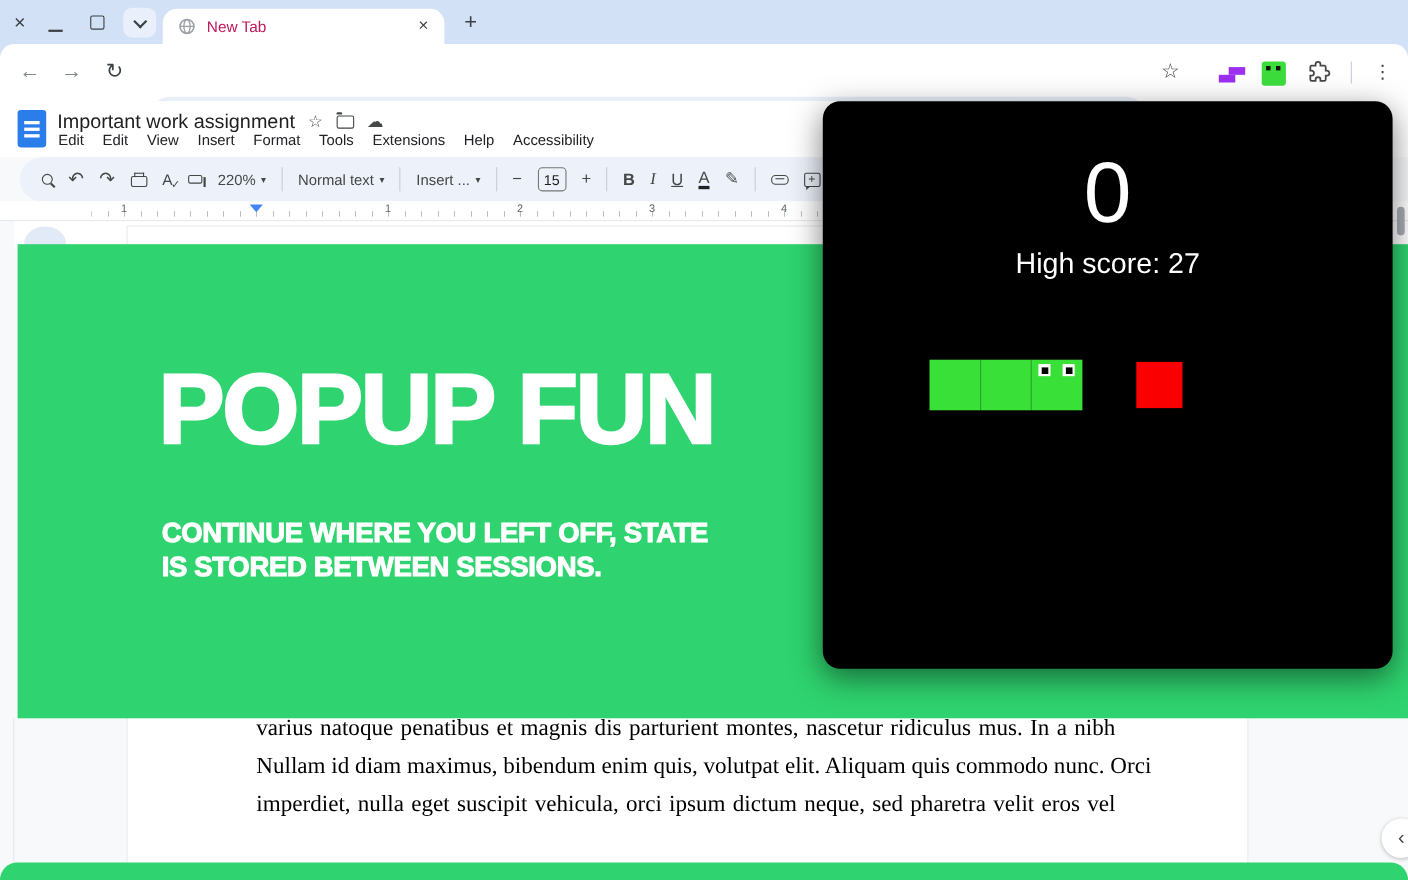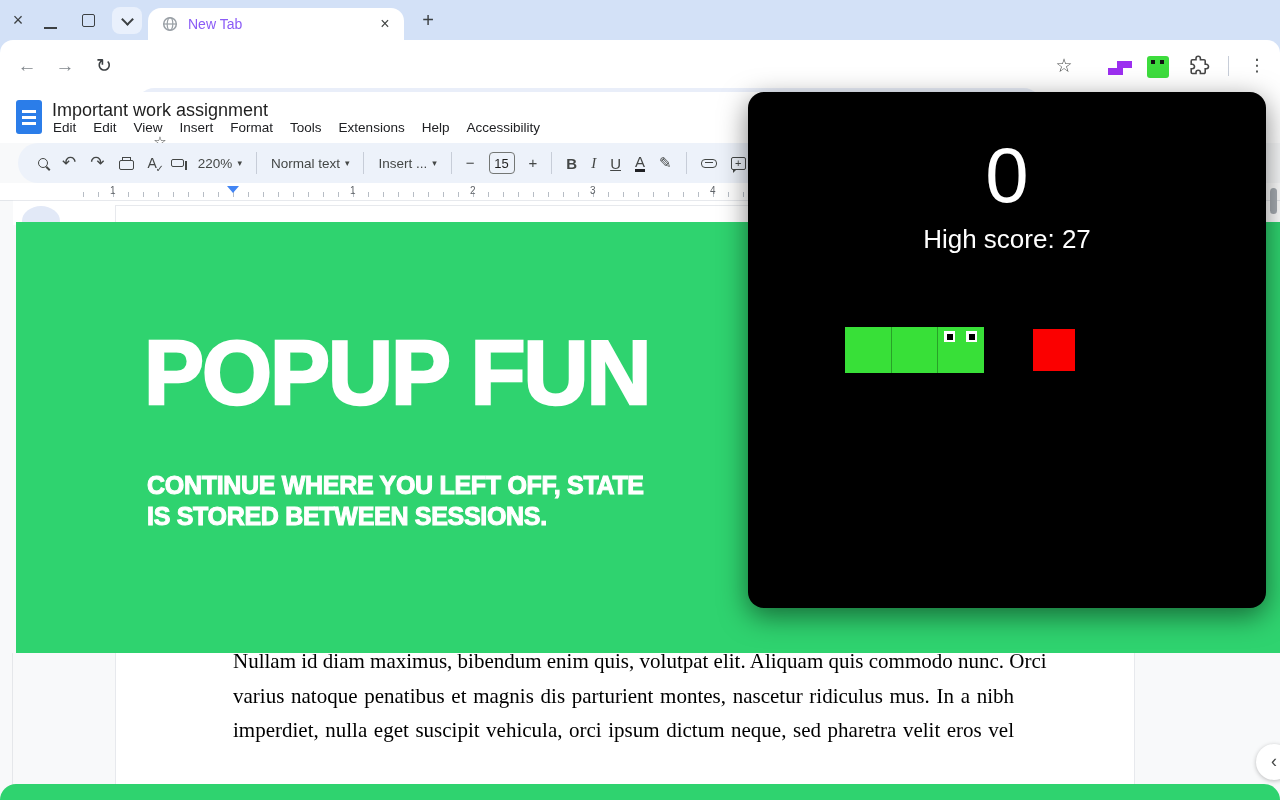--- a/index.html
+++ b/index.html
@@ -8,21 +8,21 @@
   .abs{position:absolute;}
 
   
   .titlebar{left:0;top:0;width:1280px;height:40px;background:var(--chrome_bar);}
   .winbtn{color:#3c4043;font-size:18px;line-height:40px;text-align:center;width:24px;cursor:default;}
   .min-bar{left:44px;top:27px;width:13px;height:2px;background:#3c4043;}
   .max-box{left:82px;top:14px;width:11px;height:11px;border:1.8px solid #3c4043;border-radius:2px;}
   .chev-pill{left:112px;top:7px;width:30px;height:27px;background:#e9f0fc;border-radius:8px;}
   .chev-down{left:11px;top:8px;width:7px;height:7px;border-right:2px solid #3c4043;border-bottom:2px solid #3c4043;transform:rotate(45deg);}
   .tab{left:148px;top:8px;width:256px;height:32px;background:#fff;border-radius:13px 13px 0 0;}
-  .tab-title{left:40px;top:0;line-height:32px;font-size:14px;color:#8b5cf6;}
+  .tab-title{left:40px;top:0;line-height:32px;font-size:14px;color:#be185d;}
   .tab-close{right:10px;top:0;line-height:32px;font-size:16px;color:#444746;width:18px;text-align:center;}
   .newtab-btn{left:414px;top:0;width:28px;line-height:40px;text-align:center;font-size:20px;color:#3c4043;}
 
   
   .navrow{left:0;top:40px;width:1280px;height:52px;background:#fff;border-radius:13px 13px 0 0;}
   .navico{font-size:19px;color:#80868b;top:0;line-height:52px;width:26px;text-align:center;}
   .reload{color:#3c4043;}
   .omnibox{left:136px;top:48px;width:906px;height:37px;background:var(--omnibox_bg);border-radius:19px;display:flex;align-items:center;}
   .mag{width:9px;height:9px;border:2px solid #5f6368;border-radius:50%;margin-left:17px;position:relative;flex:none;}
   .mag::after{content:'';position:absolute;width:2px;height:6px;background:#5f6368;right:-2px;bottom:-5px;transform:rotate(-45deg);}
@@ -37,21 +37,21 @@
   .e1{left:4px;} .e2{left:13px;}
   .puzzle{left:1188px;top:15px;}
   .vsep{left:1228px;top:16px;width:1px;height:20px;background:#c7cdd8;}
   .kebab{left:1246px;top:0;line-height:52px;font-size:17px;color:#444746;width:22px;text-align:center;}
 
   
   .docs{left:0;top:92px;width:1280px;height:708px;background:#f8f9fa;}
   .docs-header{left:0;top:0;width:1280px;height:51px;background:#fff;}
   .doc-icon{left:16px;top:8px;width:26px;height:34px;background:var(--docs_blue);border-radius:3px;}
   .doc-icon i{position:absolute;left:6px;top:10px;width:14px;height:2.5px;background:#fff;box-shadow:0 6px 0 #fff, 0 12px 0 #fff;}
-  .doc-title-row{left:52px;top:8px;height:20px;display:flex;align-items:center;gap:12px;flex-direction:column;}
+  .doc-title-row{left:52px;top:8px;height:20px;display:flex;align-items:center;gap:12px;}
   .doc-title{font-size:18px;color:#1f1f1f;white-space:nowrap;}
   .mini-ico{font-size:15px;color:#444746;}
   .folder{width:14px;height:10px;border:1.6px solid #444746;border-radius:2px;position:relative;margin-top:2px;}
   .folder::before{content:'';position:absolute;left:-1px;top:-4px;width:5px;height:2px;background:#444746;border-radius:1px 1px 0 0;}
   .menus{left:53px;top:28px;display:flex;gap:17px;}
   .menus span{font-size:13.5px;color:#202124;cursor:default;}
 
   .gtoolbar{left:18px;top:51px;width:1244px;height:40px;background:var(--toolbar_pill);border-radius:20px;display:flex;align-items:center;padding-left:20px;box-sizing:border-box;gap:14px;color:#444746;}
   .ti{font-size:17px;line-height:40px;color:#444746;}
   .tsep{width:1px;height:22px;background:#c7cdd8;}
@@ -234,22 +234,22 @@
       <span class="abs rlabel" style="left:710px;">4</span>
       <div class="abs indent-marker"></div>
     </div>
     <div class="abs pagetop">
       <div class="abs avatar-circ"></div>
     </div>
 
     <div class="abs page"></div>
     <div class="abs gutterline"></div>
     <div class="abs doctext">
+      <div class="docline">varius natoque penatibus et magnis dis parturient montes, nascetur ridiculus mus. In a nibh</div>
       <div class="docline">Nullam id diam maximus, bibendum enim quis, volutpat elit. Aliquam quis commodo nunc. Orci</div>
-      <div class="docline">varius natoque penatibus et magnis dis parturient montes, nascetur ridiculus mus. In a nibh</div>
       <div class="docline">imperdiet, nulla eget suscipit vehicula, orci ipsum dictum neque, sed pharetra velit eros vel</div>
     </div>
     <div class="abs scrollthumb"></div>
     <div class="abs side-chev">‹</div>
 
     <div class="abs green-ov">
       <div class="abs ov-head">POPUP FUN</div>
       <div class="abs ov-sub">
         <div>CONTINUE WHERE YOU LEFT OFF, STATE</div>
         <div>IS STORED BETWEEN SESSIONS.</div>

